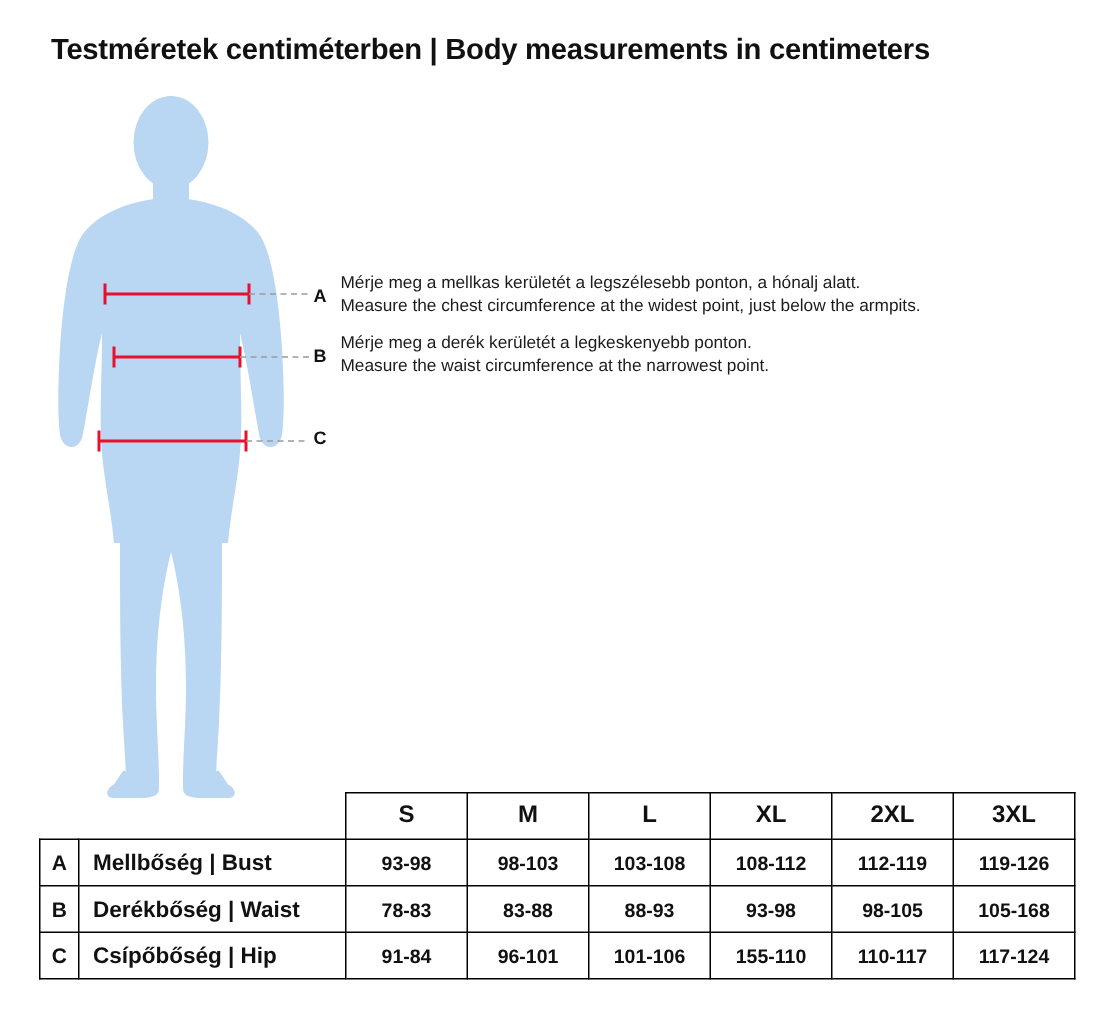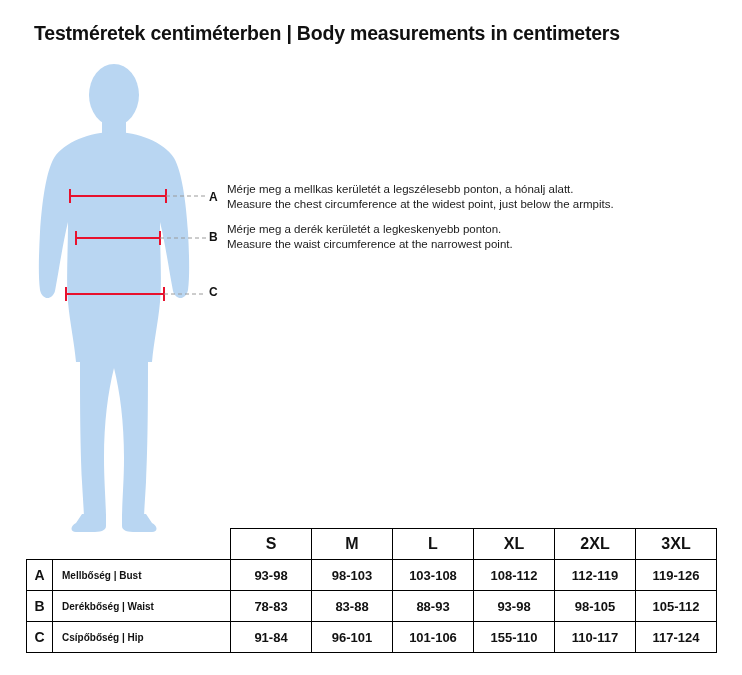--- a/index.html
+++ b/index.html
@@ -94,21 +94,21 @@
     border: none;
   }
   table.sizes td.rowletter {
     font-weight: bold;
     font-size: 14px;
     width: 26px;
   }
   table.sizes td.rowname {
     text-align: left;
     padding-left: 9px;
-    font-size: 10px;
+    font-size: 15px;
     font-weight: bold;
     width: 178px;
     white-space: nowrap;
   }
   table.sizes td.val {
     font-size: 13px;
     font-weight: bold;
   }
   col.c-letter { width: 26px; }
   col.c-name { width: 178px; }
@@ -231,21 +231,21 @@
           <td class="val">119-126</td>
         </tr>
         <tr>
           <td class="rowletter">B</td>
           <td class="rowname">Derékbőség | Waist</td>
           <td class="val">78-83</td>
           <td class="val">83-88</td>
           <td class="val">88-93</td>
           <td class="val">93-98</td>
           <td class="val">98-105</td>
-          <td class="val">105-112</td>
+          <td class="val">105-168</td>
         </tr>
         <tr>
           <td class="rowletter">C</td>
           <td class="rowname">Csípőbőség | Hip</td>
           <td class="val">91-84</td>
           <td class="val">96-101</td>
           <td class="val">101-106</td>
           <td class="val">155-110</td>
           <td class="val">110-117</td>
           <td class="val">117-124</td>

